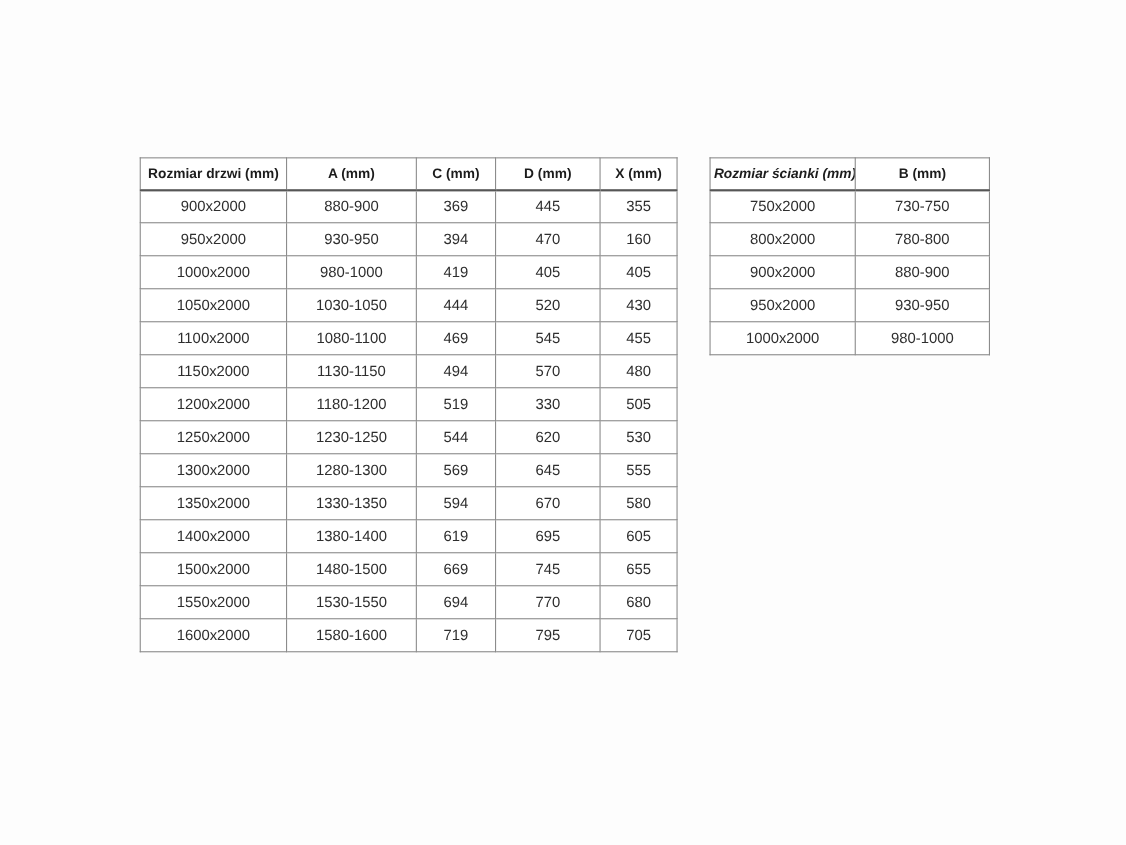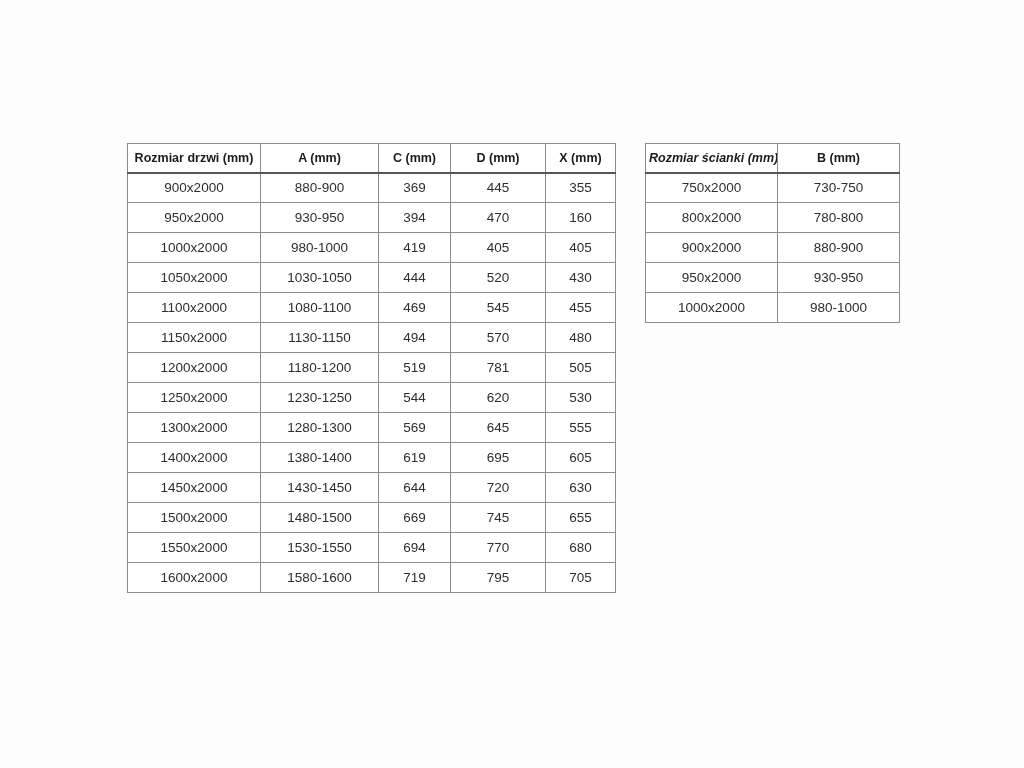--- a/index.html
+++ b/index.html
@@ -111,50 +111,50 @@
           <td>1150x2000</td>
           <td>1130-1150</td>
           <td>494</td>
           <td>570</td>
           <td>480</td>
         </tr>
         <tr>
           <td>1200x2000</td>
           <td>1180-1200</td>
           <td>519</td>
-          <td>781</td>
+          <td>330</td>
           <td>505</td>
         </tr>
         <tr>
           <td>1250x2000</td>
           <td>1230-1250</td>
           <td>544</td>
           <td>620</td>
           <td>530</td>
         </tr>
         <tr>
           <td>1300x2000</td>
           <td>1280-1300</td>
           <td>569</td>
           <td>645</td>
           <td>555</td>
         </tr>
         <tr>
+          <td>1350x2000</td>
+          <td>1330-1350</td>
+          <td>594</td>
+          <td>670</td>
+          <td>580</td>
+        </tr>
+        <tr>
           <td>1400x2000</td>
           <td>1380-1400</td>
           <td>619</td>
           <td>695</td>
           <td>605</td>
-        </tr>
-        <tr>
-          <td>1450x2000</td>
-          <td>1430-1450</td>
-          <td>644</td>
-          <td>720</td>
-          <td>630</td>
         </tr>
         <tr>
           <td>1500x2000</td>
           <td>1480-1500</td>
           <td>669</td>
           <td>745</td>
           <td>655</td>
         </tr>
         <tr>
           <td>1550x2000</td>

